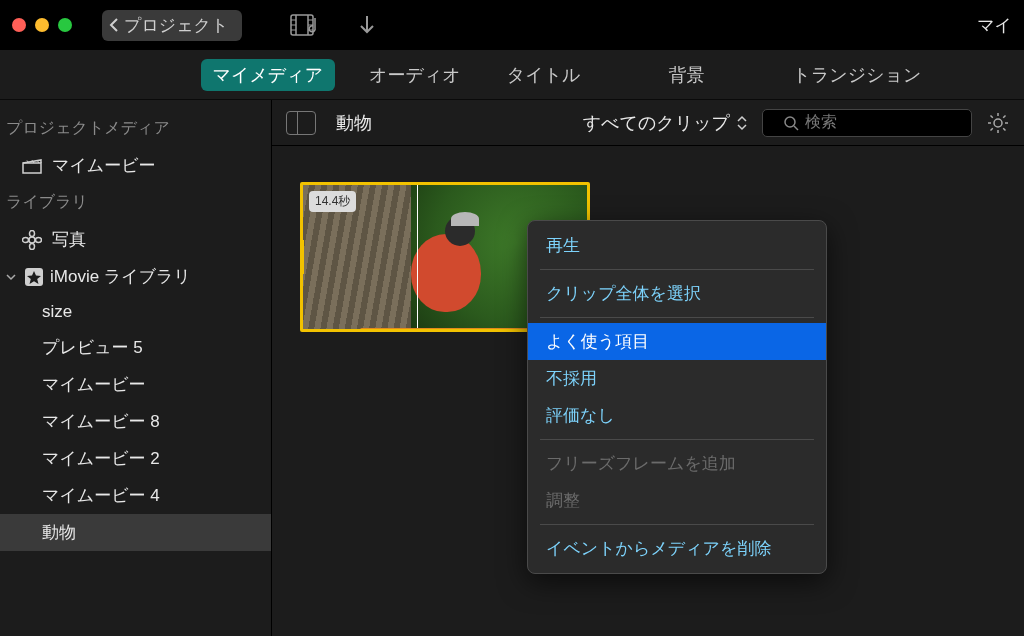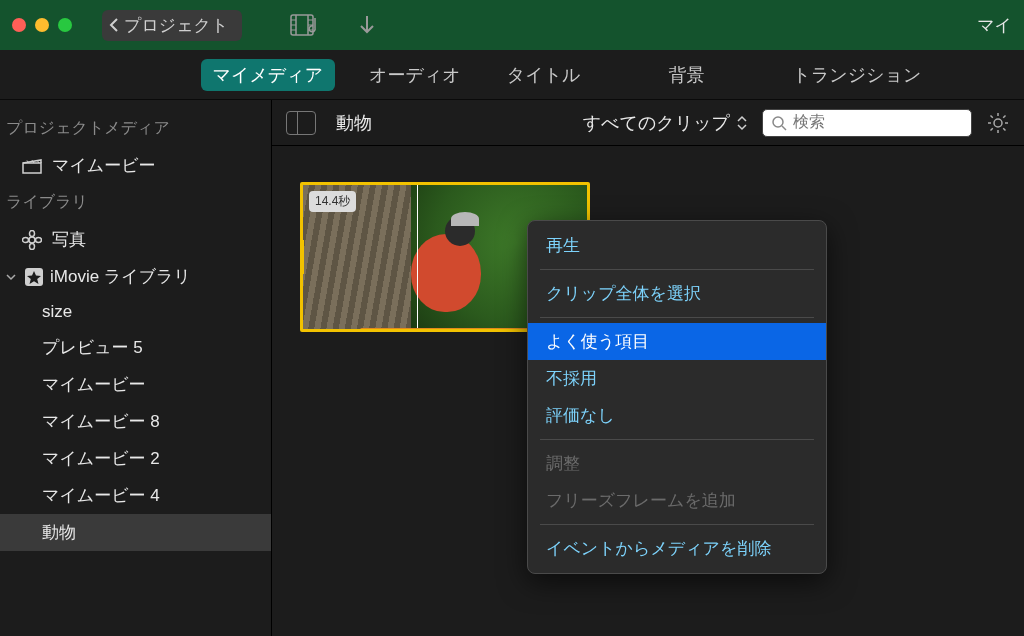--- a/index.html
+++ b/index.html
@@ -10,21 +10,21 @@
     font-family: -apple-system, "Hiragino Sans", "Hiragino Kaku Gothic ProN", sans-serif;
     color: #e8e8e8;
     overflow: hidden;
     position: relative;
     font-size: 15px;
   }
 
   
   .titlebar {
     height: 50px;
-    background: #14532d;
+    background: #000000;
     display: flex;
     align-items: center;
     padding: 0 12px;
     gap: 10px;
   }
   .traffic-lights { display: flex; gap: 9px; margin-right: 20px; }
   .tlight { width: 14px; height: 14px; border-radius: 50%; }
   .tlight.red { background: #ff5f57; }
   .tlight.yellow { background: #febc2e; }
   .tlight.green { background: #28c840; }
@@ -99,25 +99,25 @@
   .layout-toggle {
     width: 30px; height: 24px; border: 1px solid #777; border-radius: 4px;
     display:flex;
   }
   .layout-toggle .split { width: 40%; height: 100%; border-right:1px solid #777; }
   .browser-title { font-size: 18px; color: #eaeaea; margin-left: 6px; flex-shrink:0;}
   .browser-spacer { flex: 1; }
   .clip-filter { color: #eaeaea; font-size: 18px; display:flex; align-items:center; gap:6px;}
   .search-field {
     width: 210px; height: 28px;
-    background: #ffffff;
+    background: #000000;
     border: 1px solid #444;
     border-radius: 5px;
     display:flex; align-items:center; gap:6px;
-    padding: 0 8px;
+    padding: 0 20px;
     color: #777;
     font-size: 16px;
   }
   .gear-btn { color:#aaa; }
 
   
   .clip-area { padding: 36px 0 0 28px; position: relative; }
   .clip {
     width: 290px;
     height: 150px;
@@ -370,17 +370,17 @@
 
 <div class="context-menu">
   <div class="cm-item">再生</div>
   <div class="cm-sep"></div>
   <div class="cm-item">クリップ全体を選択</div>
   <div class="cm-sep"></div>
   <div class="cm-item highlight">よく使う項目</div>
   <div class="cm-item">不採用</div>
   <div class="cm-item">評価なし</div>
   <div class="cm-sep"></div>
+  <div class="cm-item disabled">フリーズフレームを追加</div>
   <div class="cm-item disabled">調整</div>
-  <div class="cm-item disabled">フリーズフレームを追加</div>
   <div class="cm-sep"></div>
   <div class="cm-item">イベントからメディアを削除</div>
 </div>
 
 </body></html>

